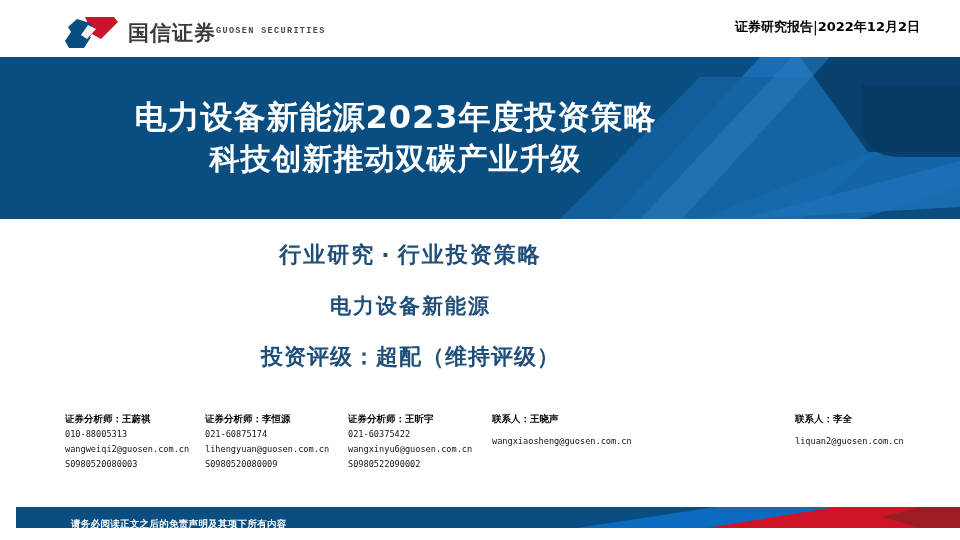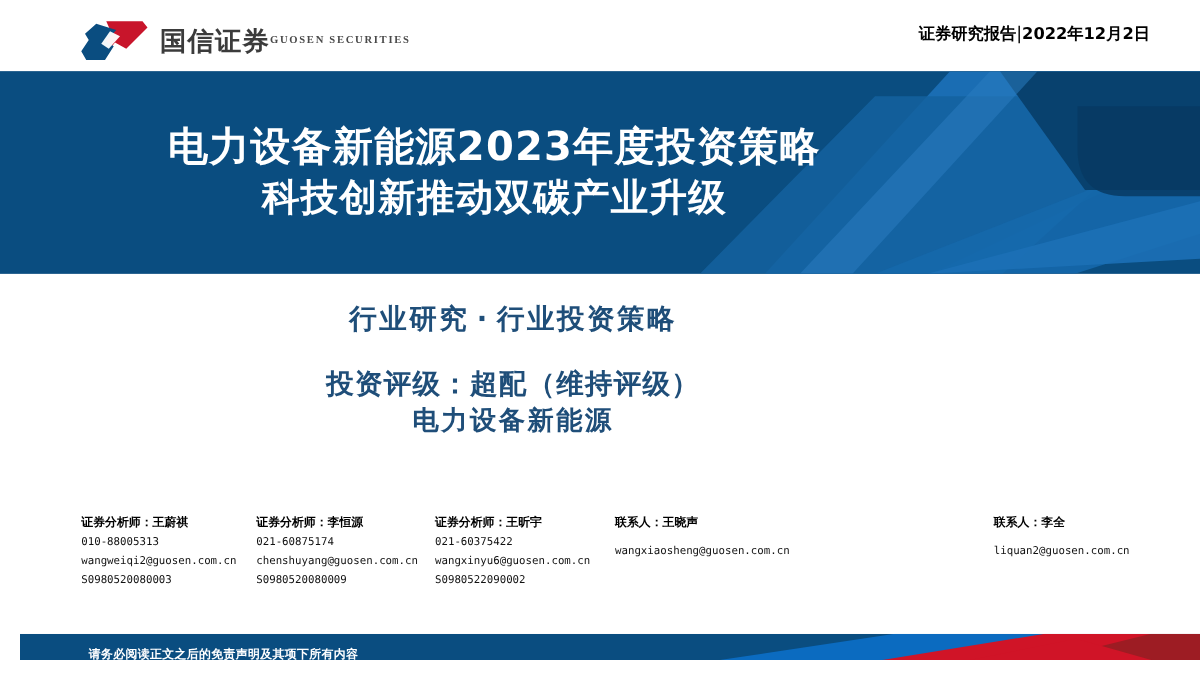--- a/index.html
+++ b/index.html
@@ -20,21 +20,21 @@
     position:absolute;left:62px;top:13px;
     display:flex;align-items:center;gap:8px;
   }
   .logo-mark{width:58px;height:40px;display:block;}
   .logo-text{display:flex;justify-content:center;line-height:1;}
   .logo-cn{
     font-family:"DejaVu Sans","Liberation Sans",sans-serif;
     font-size:21px;font-weight:bold;color:#3b3b3b;letter-spacing:1px;
   }
   .logo-en{
-    font-family:Liberation Serif, serif;
+    font-family:Liberation Mono, monospace;
     font-size:8.5px;font-weight:bold;color:#4a4a4a;letter-spacing:1.35px;
     margin-top:4px;
   }
   .header-right{
     position:absolute;right:40px;top:27px;
     display:flex;align-items:center;gap:0;
     font-size:13px;font-weight:bold;color:#000;
     transform:translateY(-50%);
     font-family:"DejaVu Sans","Liberation Sans",sans-serif;
   }
@@ -151,37 +151,37 @@
     <div class="banner-titles">
       <div class="banner-title">电力设备新能源2023年度投资策略</div>
       <div class="banner-subtitle">科技创新推动双碳产业升级</div>
     </div>
   </div>
 
   <div class="mid">
     <div class="mid-line mid-l1">
       <span>行业研究</span><span class="dot">·</span><span>行业投资策略</span>
     </div>
+    <div class="mid-line mid-l2">电力设备新能源</div>
     <div class="mid-line mid-l3">投资评级：超配（维持评级）</div>
-    <div class="mid-line mid-l2">电力设备新能源</div>
   </div>
 
   <div class="contacts">
 
     <div class="col analyst" style="left:65px;">
       <div class="nm">证券分析师：王蔚祺</div>
       <div class="ln">010-88005313</div>
       <div class="ln">wangweiqi2@guosen.com.cn</div>
       <div class="ln">S0980520080003</div>
     </div>
 
     <div class="col analyst" style="left:205px;">
       <div class="nm">证券分析师：李恒源</div>
       <div class="ln">021-60875174</div>
-      <div class="ln">chenshuyang@guosen.com.cn</div>
+      <div class="ln">lihengyuan@guosen.com.cn</div>
       <div class="ln">S0980520080009</div>
     </div>
 
     <div class="col analyst" style="left:348px;">
       <div class="nm">证券分析师：王昕宇</div>
       <div class="ln">021-60375422</div>
       <div class="ln">wangxinyu6@guosen.com.cn</div>
       <div class="ln">S0980522090002</div>
     </div>
 

